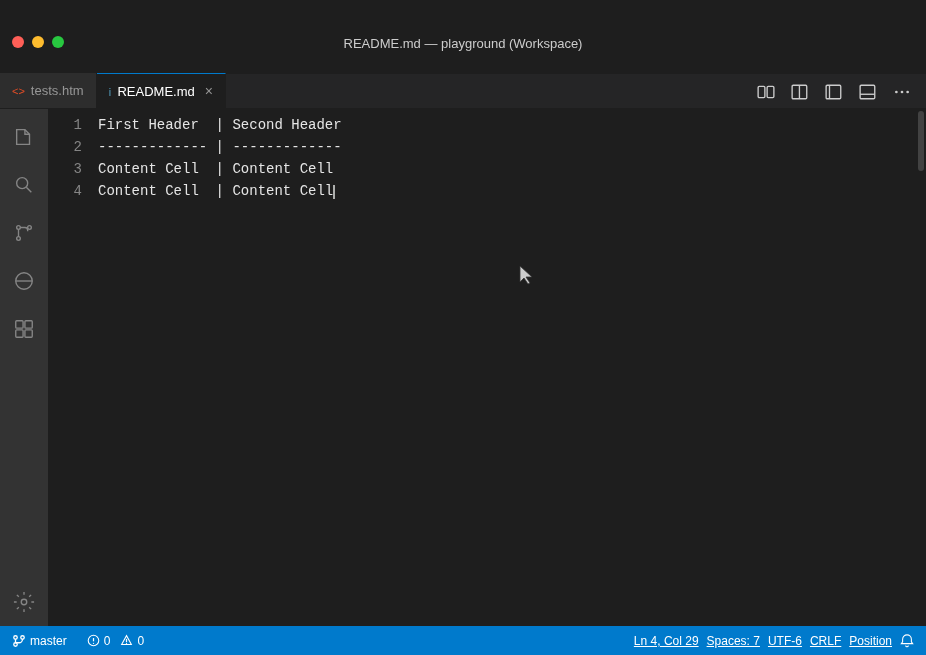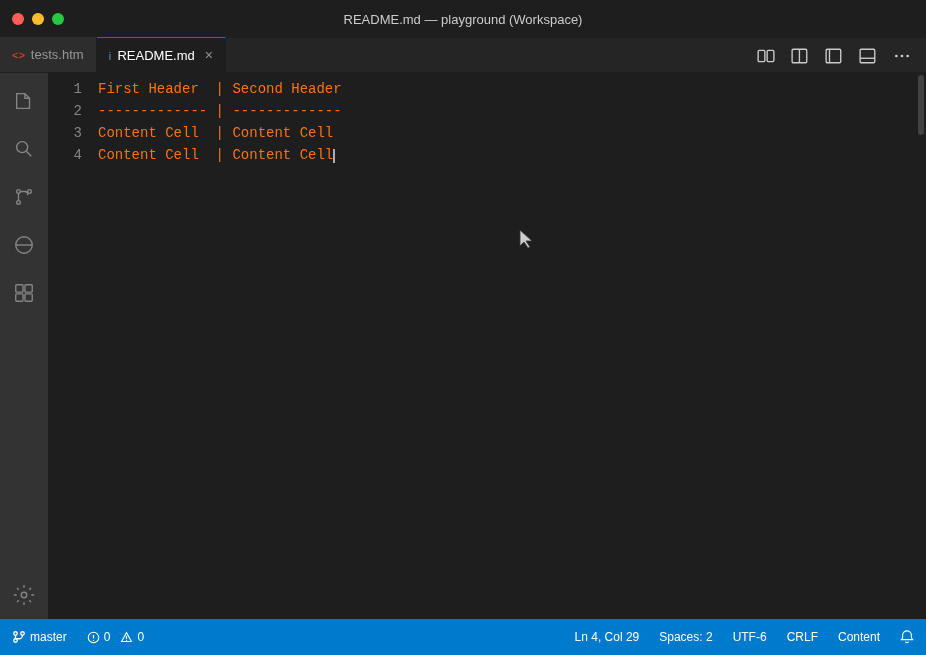--- a/index.html
+++ b/index.html
@@ -11,24 +11,25 @@
       overflow: hidden;
       display: flex;
       flex-direction: column;
     }
 
     
     .title-bar {
       height: 38px;
       background: #1e1e1e;
       display: flex;
-      align-items: center;
+      align-items: flex-start;
       justify-content: center;
       position: relative;
       flex-shrink: 0;
+      margin-top: 36px;
     }
     .traffic-lights {
       position: absolute;
       left: 12px;
       display: flex;
       gap: 8px;
       align-items: center;
     }
     .traffic-light {
       width: 12px;
@@ -150,21 +151,21 @@
     .line-number {
       width: 50px;
       text-align: right;
       padding-right: 16px;
       color: #858585;
       font-size: 14px;
       user-select: none;
       flex-shrink: 0;
     }
     .line-content {
-      color: #f97316;
+      color: #e5e5e5;
       white-space: pre;
       font-size: 14px;
     }
 
     
     .scrollbar {
       position: absolute;
       right: 0;
       top: 0;
       width: 10px;
@@ -187,40 +188,40 @@
       background: #aeafad;
       vertical-align: text-bottom;
       animation: blink 1s step-end infinite;
     }
     @keyframes blink {
       50% { opacity: 0; }
     }
 
     
     .status-bar {
-      height: 36px;
+      height: 29px;
       background: #007acc;
       display: flex;
       align-items: center;
       padding: 0 8px;
       font-size: 12px;
       color: #ffffff;
       flex-shrink: 0;
       gap: 0;
     }
     .status-left {
       display: flex;
       align-items: center;
       gap: 12px;
     }
     .status-right {
       margin-left: auto;
       display: flex;
       align-items: center;
-      gap: 12px;
+      text-decoration: underline;
     }
     .status-item {
       display: flex;
       align-items: center;
       gap: 4px;
       cursor: pointer;
       padding: 0 4px;
       height: 24px;
     }
 
@@ -405,30 +406,30 @@
         <circle cx="8" cy="11.5" r="0.8" fill="white"></circle>
       </svg>
       <span>0</span>
     </div>
   </div>
   <div class="status-right">
     <div class="status-item">
       <span>Ln 4, Col 29</span>
     </div>
     <div class="status-item">
-      <span>Spaces: 2</span>
+      <span>Spaces: 7</span>
     </div>
     <div class="status-item">
       <span>UTF-6</span>
     </div>
     <div class="status-item">
       <span>CRLF</span>
     </div>
     <div class="status-item">
-      <span>Content</span>
+      <span>Position</span>
     </div>
     <div class="status-item">
       <svg width="14" height="14" viewBox="0 0 16 16">
         <path d="M8 1a5 5 0 0 1 5 5v3l1.5 2H1.5L3 9V6a5 5 0 0 1 5-5z" fill="none" stroke="white" stroke-width="1.2"></path>
         <path d="M6.5 13a1.5 1.5 0 0 0 3 0" fill="none" stroke="white" stroke-width="1.2"></path>
       </svg>
     </div>
   </div>
 </div>
 

